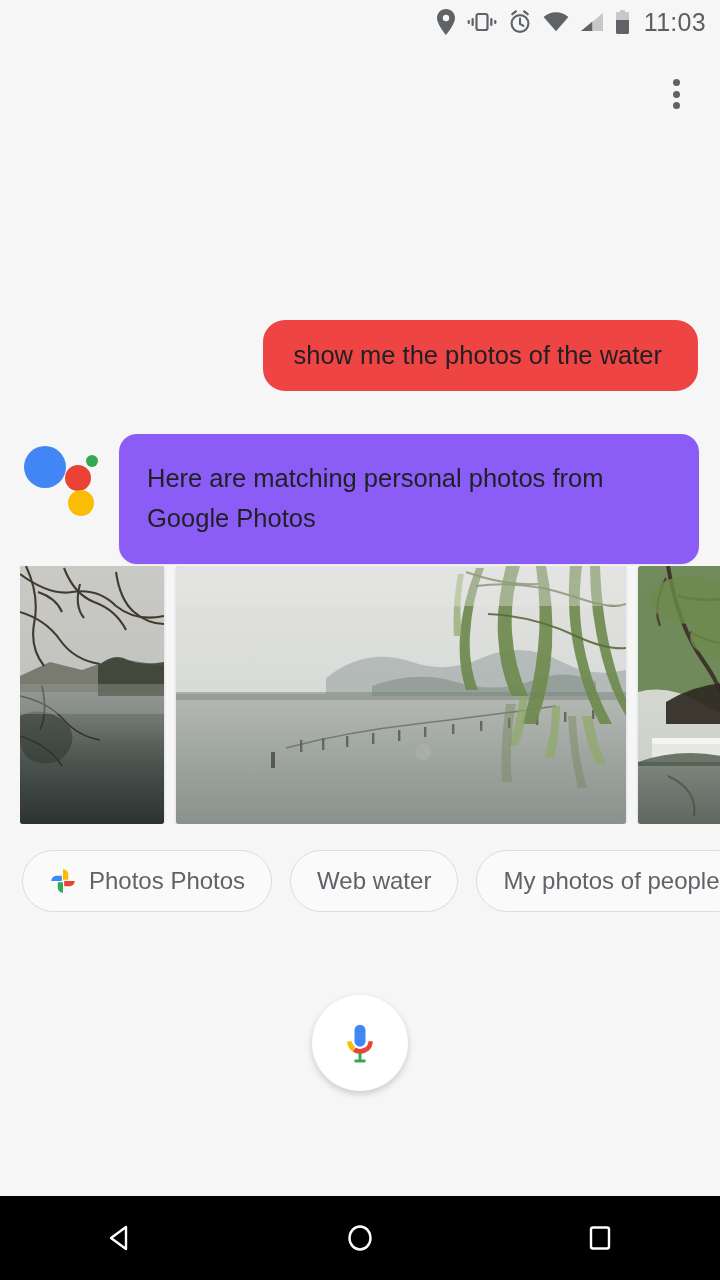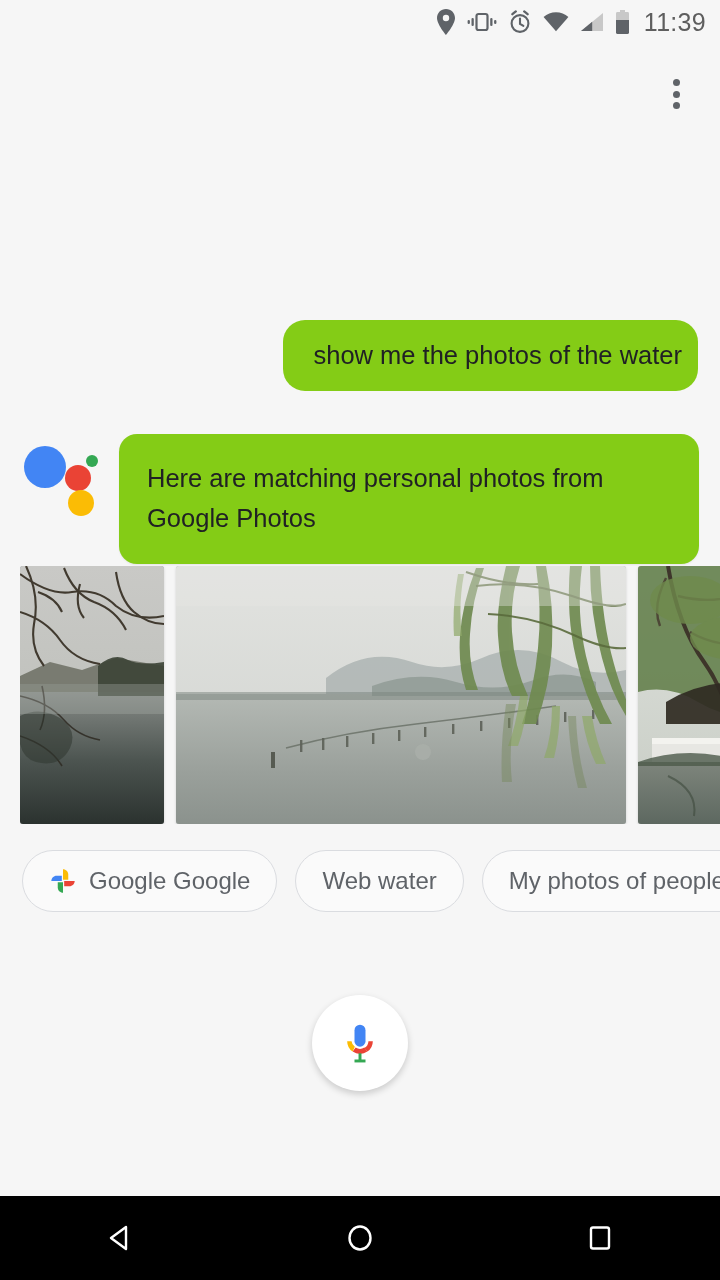--- a/index.html
+++ b/index.html
@@ -31,41 +31,41 @@
     padding: 3px 0; cursor: pointer;
   }
   .overflow-menu i { display:block; width: 7px; height: 7px; border-radius: 50%; background: #5f6368; }
 
   
   .user-row {
     position: absolute; top: 320px; left: 0; width: 720px;
     display: flex; justify-content: flex-end; padding-right: 22px;
   }
   .user-bubble {
-    background: #84cc16; border-radius: 22px;
-    padding: 20px 16px 21px 30px;
+    background: #ef4444; border-radius: 22px;
+    padding: 20px 36px 21px 30px;
     font-size: 25.5px; color: #202124; line-height: 30px;
     max-width: 560px;
   }
 
   
   .assistant-row {
     position: absolute; top: 434px; left: 0; width: 720px;
     display: flex; align-items: flex-start; padding-left: 24px;
   }
   .assistant-logo {
     position: relative; width: 70px; height: 74px; flex: none; margin-top: 4px;
   }
   .assistant-logo .dot-blue   { position:absolute; left:0;    top:8px;  width:42px; height:42px; border-radius:50%; background:#4285f4; }
   .assistant-logo .dot-red    { position:absolute; left:41px; top:27px; width:26px; height:26px; border-radius:50%; background:#ea4335; }
   .assistant-logo .dot-green  { position:absolute; left:62px; top:17px; width:12px; height:12px; border-radius:50%; background:#34a853; }
   .assistant-logo .dot-yellow { position:absolute; left:44px; top:52px; width:26px; height:26px; border-radius:50%; background:#fbbc05; }
 
   .assistant-card {
-    background: #84cc16; border-radius: 18px;
+    background: #8b5cf6; border-radius: 18px;
     margin-left: 25px; width: 580px;
     padding: 24px 28px 26px 28px;
     font-size: 25.5px; color: #202124; line-height: 40px;
     box-shadow: 0 1px 2px rgba(0,0,0,.07);
   }
 
   
   .photo-strip {
     position: absolute; top: 566px; left: 20px;
     width: 700px; height: 258px;
@@ -143,21 +143,21 @@
         <path d="M23 19H1L23 1v18z" fill="#c8c8c8"></path>
         <path d="M12.2 19H1L12.2 9.8V19z" fill="#5f6368"></path>
       </svg>
     </span>
     <span class="status-icon">
       <svg width="15" height="24" viewBox="0 0 15 24">
         <path d="M5 0h5v2h2.6a1.4 1.4 0 0 1 1.4 1.4v19.2A1.4 1.4 0 0 1 12.6 24H2.4A1.4 1.4 0 0 1 1 22.6V3.4A1.4 1.4 0 0 1 2.4 2H5V0z" fill="#c8c8c8"></path>
         <path d="M1 10h13v12.6A1.4 1.4 0 0 1 12.6 24H2.4A1.4 1.4 0 0 1 1 22.6V10z" fill="#5f6368"></path>
       </svg>
     </span>
-    <span class="status-time">11:39</span>
+    <span class="status-time">11:03</span>
   </div>
 
   <div class="overflow-menu">
     <i></i>
     <i></i>
     <i></i>
   </div>
 
   <div class="user-row">
     <div class="user-bubble">show me the photos of the water</div>
@@ -327,21 +327,21 @@
   <div class="chip-row">
     <div class="chip">
       <span class="gp-icon">
         <svg viewBox="0 0 24 24" width="28" height="28">
           <path d="M12 2c2.5 0 4.5 2 4.5 4.5V11H12V2z" fill="#fbbc04"></path>
           <path d="M22 12c0 2.5-2 4.5-4.5 4.5H13V12h9z" fill="#ea4335"></path>
           <path d="M12 22c-2.5 0-4.5-2-4.5-4.5V13H12v9z" fill="#34a853"></path>
           <path d="M2 12c0-2.5 2-4.5 4.5-4.5H11V12H2z" fill="#4285f4"></path>
         </svg>
       </span>
-      <span>Google Google</span>
+      <span>Photos Photos</span>
     </div>
     <div class="chip">
       <span>Web water</span>
     </div>
     <div class="chip">
       <span>My photos of people</span>
     </div>
   </div>
 
   <div class="mic-fab">

